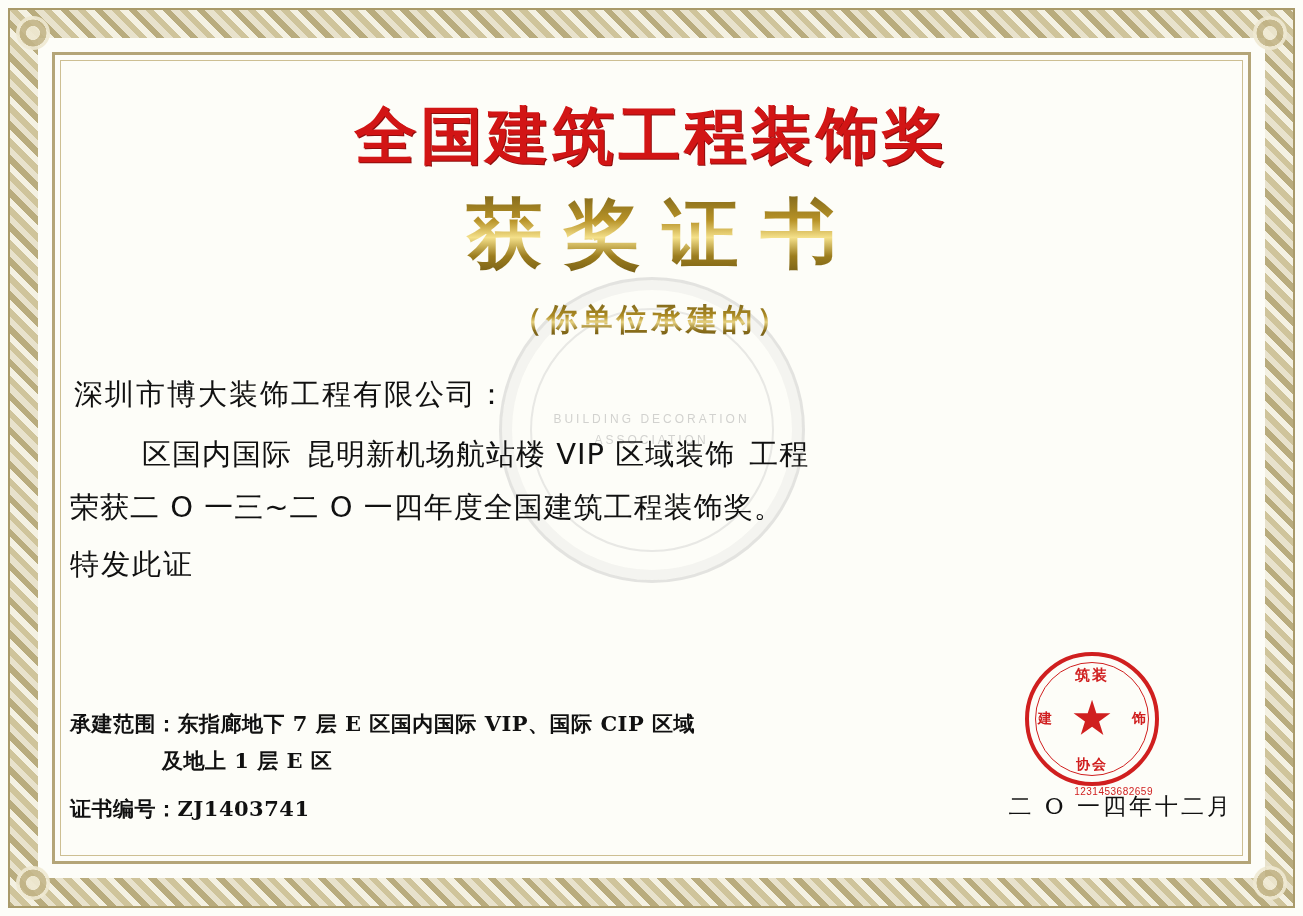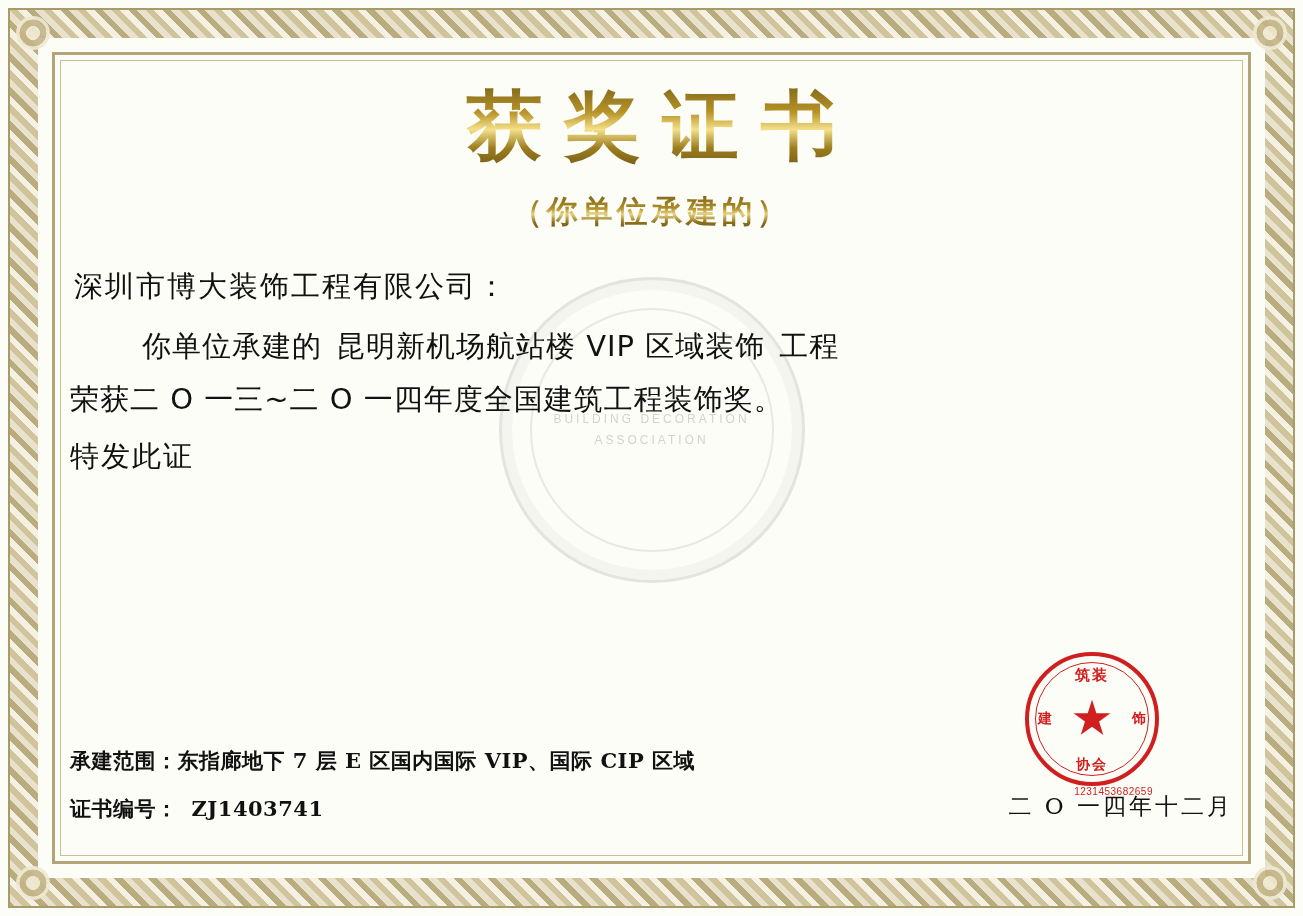--- a/index.html
+++ b/index.html
@@ -192,21 +192,21 @@
   .footer-left {
     font-family: "DejaVu Serif", serif;
     font-weight: bold;
     font-size: 21px;
     line-height: 1.75;
     color: #111;
     letter-spacing: .5px;
   }
   .scope-line2 { margin-left: 92px; }
   .cert-no { margin-top: 12px; }
-  .cert-no .cert-no-value { margin-left: 14px; }
+  .cert-no .cert-no-value { }
 
   .footer-right {
     position: relative;
     width: 300px;
     height: 170px;
   }
   .seal {
     position: absolute;
     right: 74px;
     top: -6px;
@@ -278,40 +278,42 @@
   <div class="corner-flower cf-br"></div>
 
   <div class="watermark">
     <div class="wm-inner">
       <span class="wm-text">BUILDING DECORATION ASSOCIATION</span>
     </div>
   </div>
 
   <div class="content">
 
+    <div class="title-main">全国建筑工程装饰奖</div>
     <div class="title-sub">获奖证书</div>
     <div class="title-category">（你单位承建的）</div>
 
     <div class="body-block">
       <div class="recipient">深圳市博大装饰工程有限公司：</div>
 
       <div class="para">
-        <span class="indent"></span><span>你单位承建的</span><span class="project">昆明新机场航站楼 VIP 区域装饰</span><span>工程</span>
+        <span class="indent"></span><span>区国内国际</span><span class="project">昆明新机场航站楼 VIP 区域装饰</span><span>工程</span>
       </div>
 
       <div class="para" style="margin-top:2px;">荣获二 O 一三~二 O 一四年度全国建筑工程装饰奖。</div>
 
       <div class="special">特发此证</div>
     </div>
 
     <div class="footer">
       <div class="footer-left">
         <div>
           <span>承建范围：</span><span>东指廊地下 7 层 E 区国内国际 VIP、国际 CIP 区域</span>
         </div>
+        <div class="scope-line2">及地上 1 层 E 区</div>
         <div class="cert-no">
           <span>证书编号：</span><span class="cert-no-value">ZJ1403741</span>
         </div>
       </div>
 
       <div class="footer-right">
         <div class="seal">
           <div class="seal-ring"></div>
           <div class="seal-top-text">筑装</div>
           <div class="seal-left-text">建</div>

